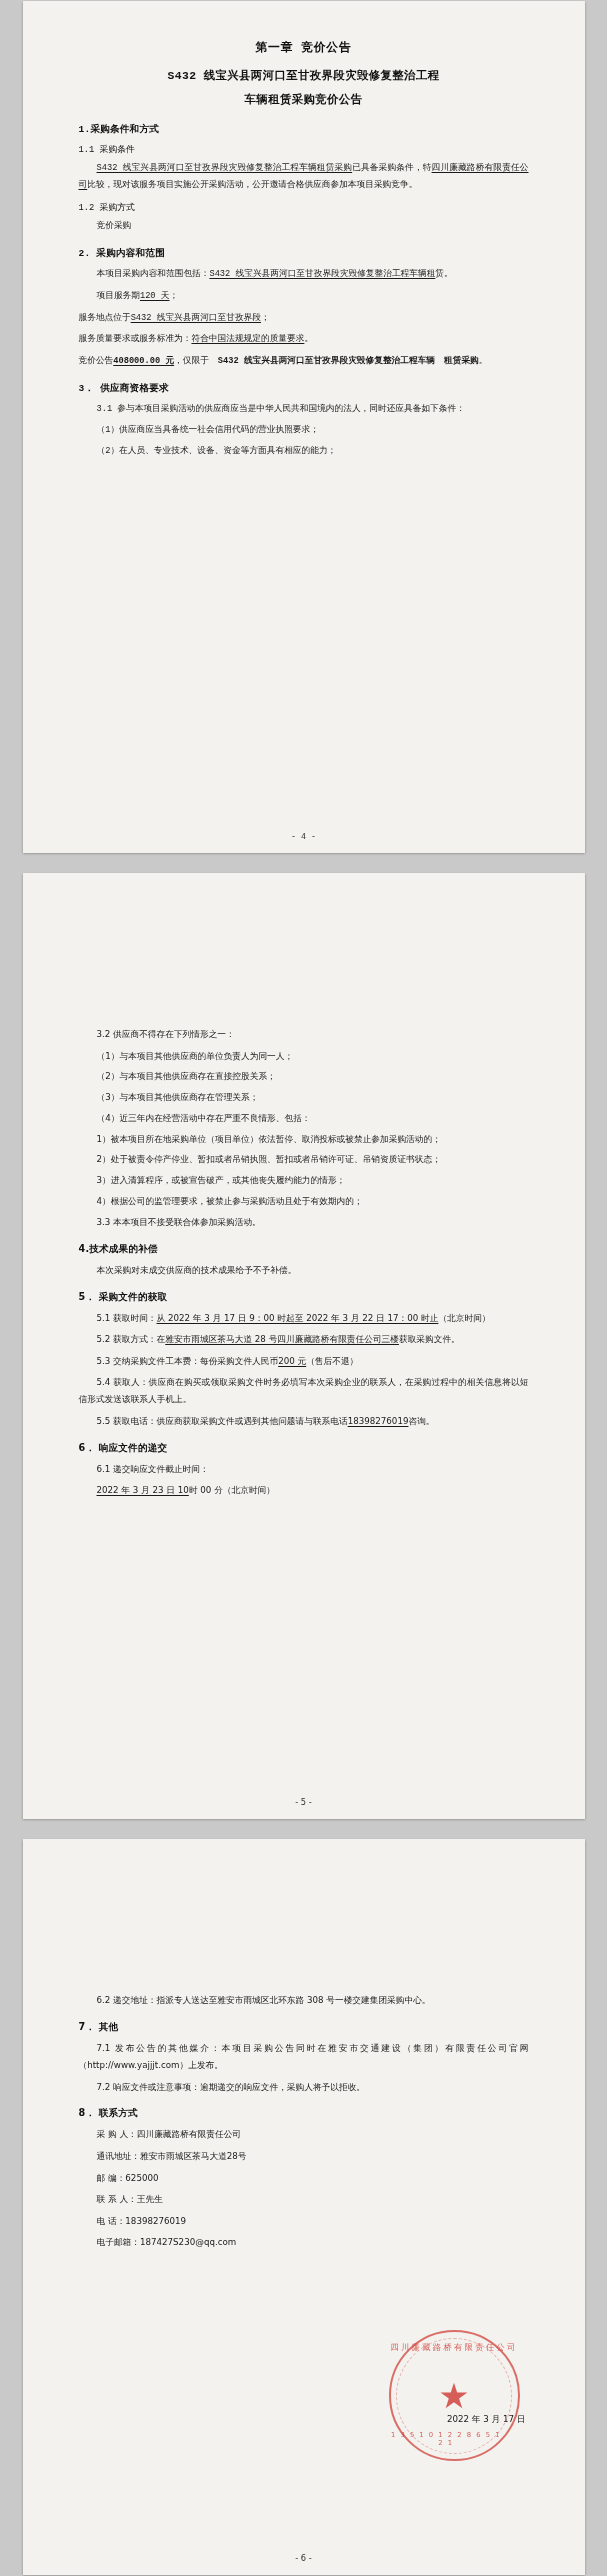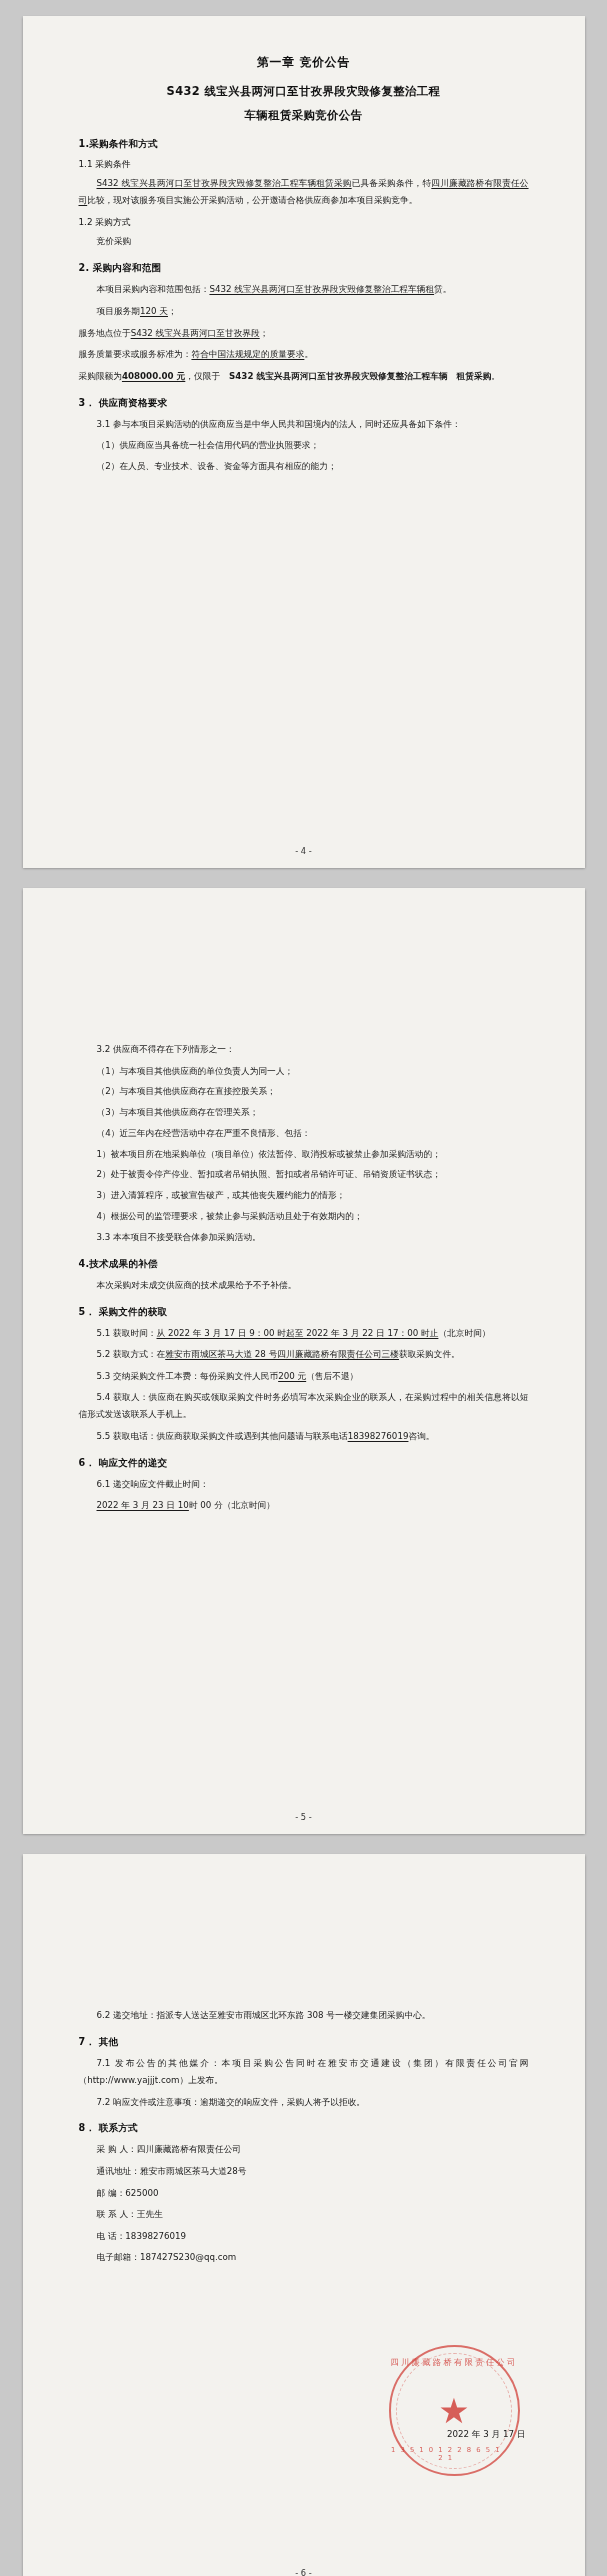--- a/index.html
+++ b/index.html
@@ -5,21 +5,21 @@
   html,body{margin:0;padding:0;background:#c9c9c9;}
   body{font-family:"DejaVu Sans","Liberation Sans",sans-serif;}
   .doc{width:607px;margin:0 auto;background:#c9c9c9;}
   .page{
     width:562px;margin:0 auto 20px auto;background:#f3f2ee;
     box-shadow:0 0.8px 2.3px rgba(0,0,0,.35);
     position:relative;
     padding:39px 56px 26px 56px;
     box-sizing:border-box;
   }
-  .page.p1{height:852px;margin-top:16px;}
+  .page.p1{height:852px;margin-top:1px;font-family:Liberation Mono, monospace;}
   .page.p2{height:946px;}
   .page.p3{height:736px;}
   .ch-title{
     text-align:center;font-weight:bold;font-size:11.8px;letter-spacing:0.8px;
     margin:0 0 10.6px 0;color:#111;
   }
   .ch-sub{
     text-align:center;font-weight:bold;font-size:11.4px;line-height:1.75;
     margin:0 0 4.6px 0;color:#111;letter-spacing:0.4px;
   }
@@ -102,21 +102,21 @@
     <p class="t ind">
       <span>项目服务期</span><span class="u">120 天</span><span>；</span>
     </p>
     <p class="t">
       <span>服务地点位于</span><span class="u">S432 线宝兴县两河口至甘孜界段</span><span>；</span>
     </p>
     <p class="t">
       <span>服务质量要求或服务标准为：</span><span class="u">符合中国法规规定的质量要求</span><span>。</span>
     </p>
     <p class="t">
-      <span>采购限额为</span><span class="ub">408000.00 元</span><span>，仅限于</span><span class="b">S432 线宝兴县两河口至甘孜界段灾毁修复整治工程车辆</span><span class="b">租赁采购</span><span>。</span>
+      <span>竞价公告</span><span class="ub">408000.00 元</span><span>，仅限于</span><span class="b">S432 线宝兴县两河口至甘孜界段灾毁修复整治工程车辆</span><span class="b">租赁采购</span><span>。</span>
     </p>
 
     <div class="h2">3． 供应商资格要求</div>
     <p class="t ind">
       <span>3.1 参与本项目采购活动的供应商应当是中华人民共和国境内的法人，同时还应具备如下条</span><span>件：</span>
     </p>
     <div class="list">
       <p>（1）供应商应当具备统一社会信用代码的营业执照要求；</p>
       <p>（2）在人员、专业技术、设备、资金等方面具有相应的能力；</p>
     </div>

